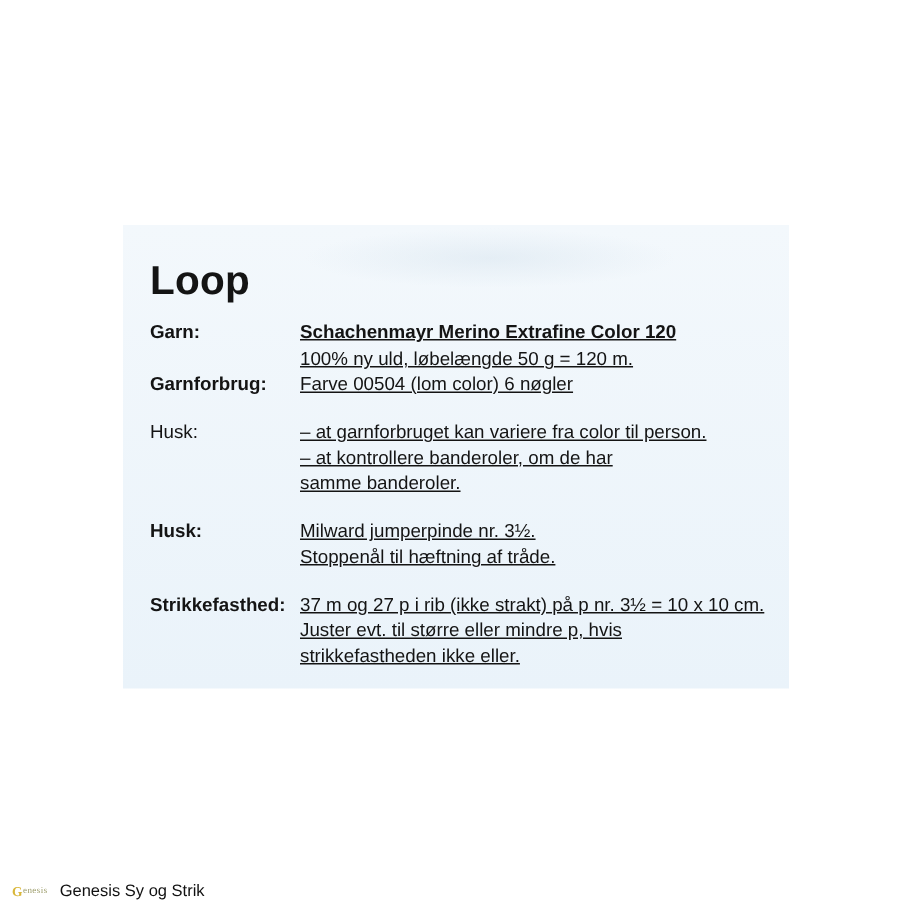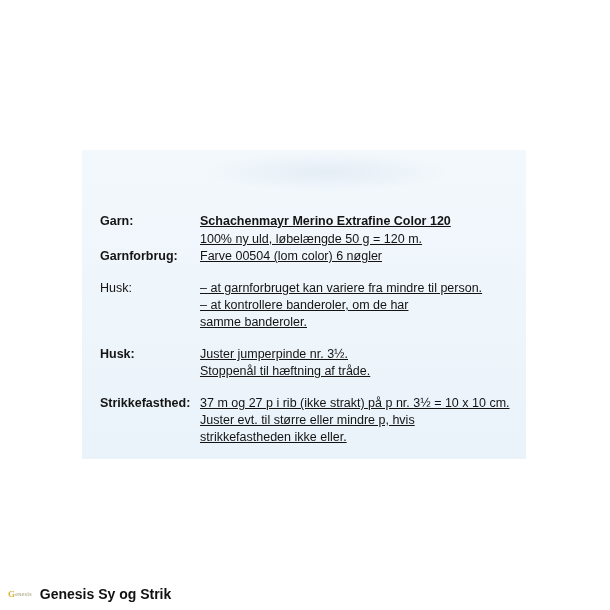--- a/index.html
+++ b/index.html
@@ -27,55 +27,56 @@
     .b { font-weight: bold; }
     .footer {
       position: absolute; left: 8px; top: 586px; height: 16px;
       display: flex; align-items: center; gap: 8px;
     }
     .logo {
       font-size: 6px; color: #9c9c6a; font-family: "Liberation Serif", serif;
       letter-spacing: 0.3px; display: flex; align-items: center;
     }
     .logo .g { color: #d9b73a; font-size: 9px; font-weight: bold; }
-    .brand { font-size: 14px; font-weight: bold; color: #111; }
+    .brand { font-size: 11px; font-weight: normal; color: #111; }
   </style>
 </head>
 <body>
 
 <div class="card">
   <div class="tex"></div>
+  <div class="title">Loop</div>
 
   <div class="row" style="top:63px;">
     <span class="lbl b">Garn:</span>
     <span class="val b">Schachenmayr Merino Extrafine Color 120</span>
   </div>
   <div class="row" style="top:81px;">
     <span class="val">100% ny uld, løbelængde 50 g = 120 m.</span>
   </div>
 
   <div class="row" style="top:98px;">
     <span class="lbl b">Garnforbrug:</span>
     <span class="val">Farve 00504 (lom color) 6 nøgler</span>
   </div>
 
   <div class="row" style="top:130px;">
     <span class="lbl">Husk:</span>
-    <span class="val">– at garnforbruget kan variere fra mindre til person.</span>
+    <span class="val">– at garnforbruget kan variere fra color til person.</span>
   </div>
   <div class="row" style="top:147px;">
     <span class="val">– at kontrollere banderoler, om de har</span>
   </div>
   <div class="row" style="top:164px;">
     <span class="val">samme banderoler.</span>
   </div>
 
   <div class="row" style="top:196px;">
     <span class="lbl b">Husk:</span>
-    <span class="val">Juster jumperpinde nr. 3½.</span>
+    <span class="val">Milward jumperpinde nr. 3½.</span>
   </div>
   <div class="row" style="top:213px;">
     <span class="val">Stoppenål til hæftning af tråde.</span>
   </div>
 
   <div class="row" style="top:245px;">
     <span class="lbl b">Strikkefasthed:</span>
     <span class="val">37 m og 27 p i rib (ikke strakt) på p nr. 3½ = 10 x 10 cm.</span>
   </div>
   <div class="row" style="top:262px;">

